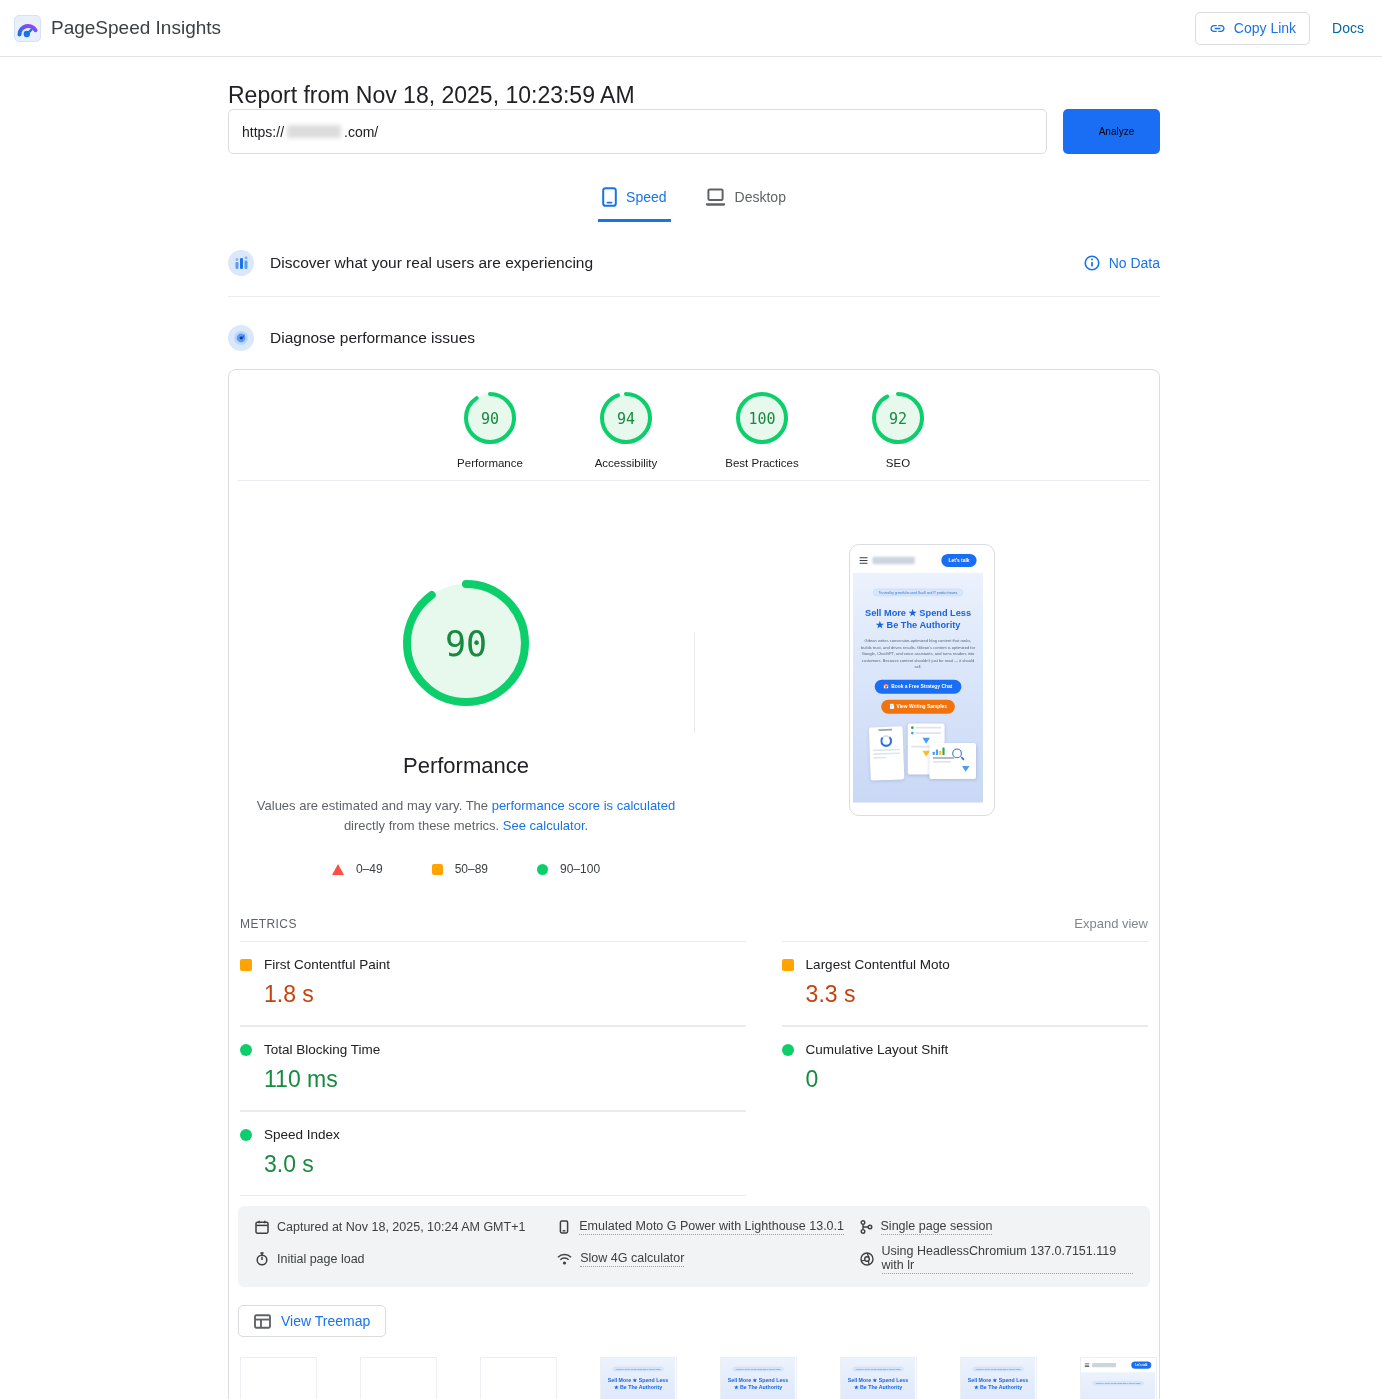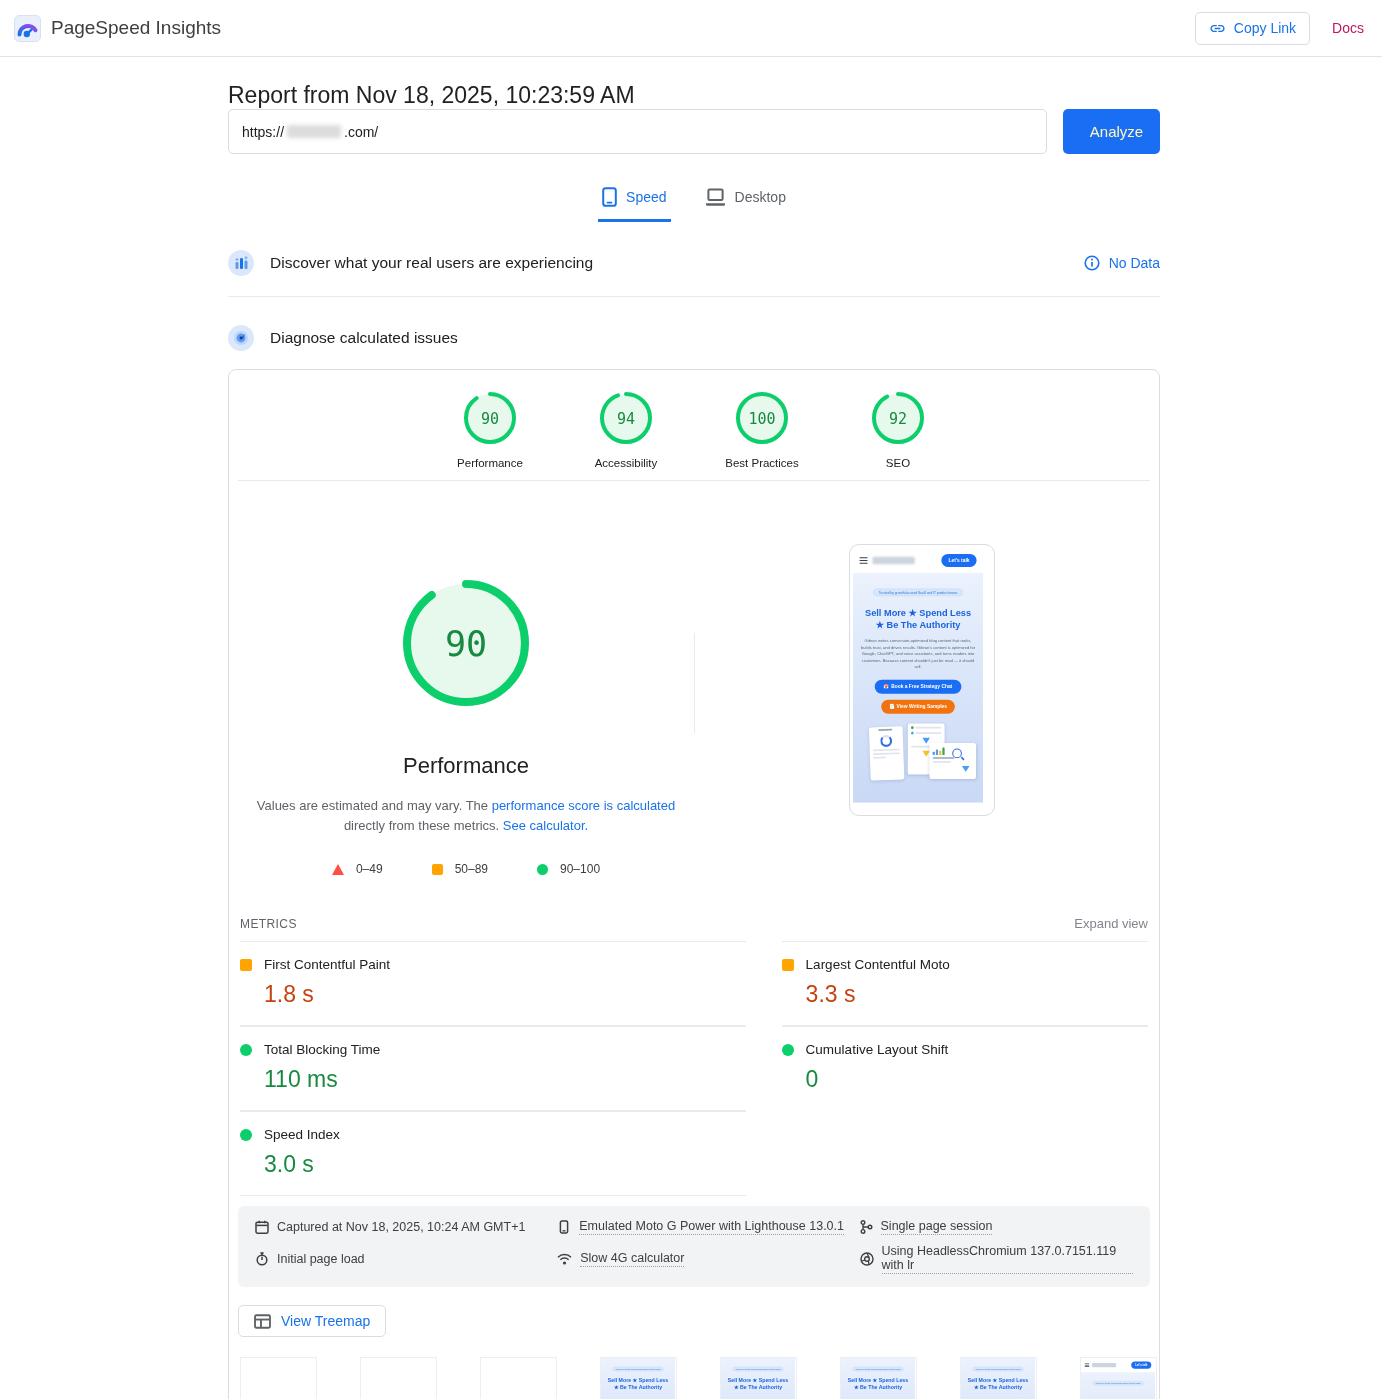--- a/index.html
+++ b/index.html
@@ -4,30 +4,30 @@
 <style>
   html,body{margin:0;padding:0;width:1382px;height:1399px;overflow:hidden;background:#fff;
     font-family:"Liberation Sans",sans-serif;color:#202124;}
   
   .top-bar{height:57px;border-bottom:1px solid #e3e3e3;display:flex;align-items:center;padding:0 18px 0 14px;box-sizing:border-box;}
   .brand{display:flex;align-items:center;gap:10px;}
   .brand-title{font-size:19px;color:#3c4043;text-align:center;}
   .top-actions{margin-left:auto;display:flex;align-items:center;gap:22px;}
   .copy-link-btn{display:inline-flex;align-items:center;gap:8px;border:1px solid #dadce0;border-radius:5px;
     padding:7px 13px;background:#fff;color:#1a73e8;font-size:14px;font-weight:500;cursor:pointer;}
-  .docs-link{color:#be185d;font-size:14px;font-weight:500;text-decoration:none;cursor:pointer;}
+  .docs-link{color:#0369a1;font-size:14px;font-weight:500;text-decoration:none;cursor:pointer;}
   
   .content{width:932px;margin-left:228px;}
   .report-title{font-size:23px;font-weight:400;color:#202124;margin:25px 0 0 0;}
   .url-row{display:flex;gap:16px;}
   .url-input{flex:1;height:45px;border:1px solid #dadce0;border-radius:5px;display:flex;align-items:center;
     padding:0 13px;font-size:14px;color:#202124;gap:1px;box-sizing:border-box;}
   .blur-chip{display:inline-block;width:54px;height:13px;background:#dcdcdc;border-radius:2px;filter:blur(2px);margin:0 2px;}
-  .analyze-btn{width:97px;height:45px;background:#1a6ef3;color:#fef9c3;border:none;border-radius:5px;
-    font-size:15px;font-weight:500;cursor:pointer;font-family:inherit;padding-left:16px;}
+  .analyze-btn{width:97px;height:45px;background:#1a6ef3;color:#000000;border:none;border-radius:5px;
+    font-size:10px;font-weight:500;cursor:pointer;font-family:inherit;padding-left:16px;}
   
   .tabs-row{display:flex;justify-content:center;gap:30px;margin-top:27px;}
   .tab{display:flex;align-items:center;gap:9px;padding:6px 4px 12px 4px;font-size:14px;font-weight:500;
     color:#5f6368;border-bottom:3px solid transparent;cursor:pointer;}
   .tab.active{color:#1a73e8;border-bottom-color:#1a73e8;}
   
   .section-row{display:flex;align-items:center;gap:16px;margin-top:22px;padding:6px 0;}
   .section-icon{width:26px;height:26px;border-radius:50%;background:#dbe8fb;display:flex;align-items:center;justify-content:center;flex:none;}
   .section-title{font-size:15.5px;font-weight:500;color:#202124;}
   .no-data{margin-left:auto;display:flex;align-items:center;gap:9px;color:#1a73e8;font-size:14px;font-weight:500;cursor:pointer;}
@@ -193,21 +193,21 @@
 
   <div class="section-row">
     <span class="section-icon">
       <svg width="16" height="16" viewBox="0 0 16 16">
         <circle cx="8" cy="8" r="7" fill="#bcd6fa"></circle>
         <circle cx="8" cy="8" r="4.4" fill="#5b9bf0"></circle>
         <path d="M8 8 L12.2 3.8 L9.5 9.5 Z" fill="#1b5fd0"></path>
         <circle cx="8" cy="8" r="1.4" fill="#123f8f"></circle>
       </svg>
     </span>
-    <span class="section-title">Diagnose calculated issues</span>
+    <span class="section-title">Diagnose performance issues</span>
   </div>
 
   <section class="card">
 
     <div class="cat-gauges" id="cat-gauges">
         <div class="cat">
     <svg width="54" height="54" viewBox="0 0 54 54">
     <circle cx="27" cy="27" r="24" fill="#e7f8ed"></circle>
     <circle cx="27" cy="27" r="24" fill="none" stroke="#0cce6b" stroke-width="4" stroke-linecap="round" stroke-dasharray="135.7 150.8" transform="rotate(-90 27 27)"></circle>
     <text x="27" y="28" text-anchor="middle" dominant-baseline="central" fill="#178a3f" font-family="DejaVu Sans Mono, monospace" font-size="15">90</text>

